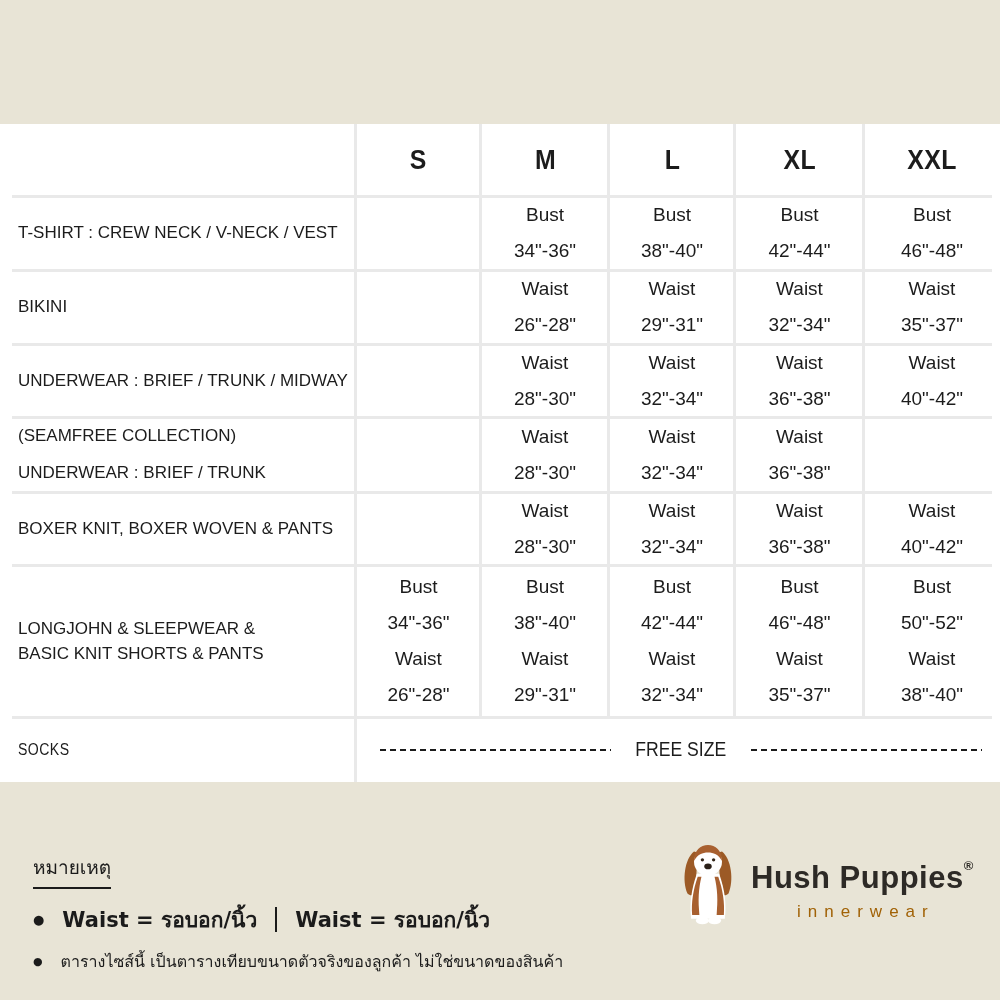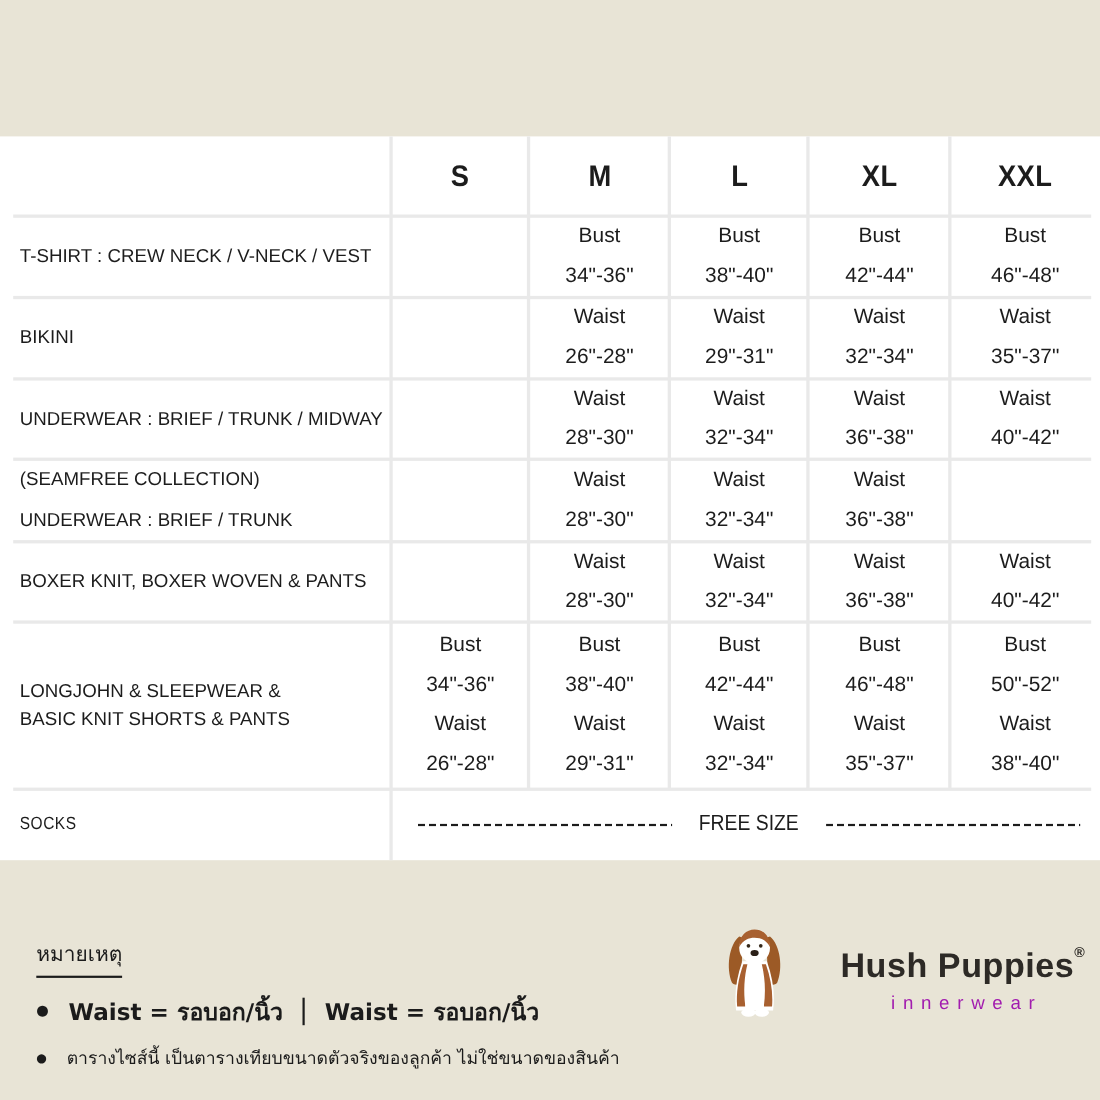--- a/index.html
+++ b/index.html
@@ -35,26 +35,26 @@
   
   .notes{position:absolute;left:33px;top:852px;font-family:"DejaVu Sans","Liberation Sans",sans-serif;color:#1b1b1b;}
   .notes-heading{display:inline-block;font-size:19px;padding-bottom:5px;border-bottom:2px solid #1b1b1b;}
   .note-row1{margin-top:14px;display:flex;align-items:center;font-weight:bold;font-size:21px;}
   .note-row2{margin-top:13px;display:flex;align-items:center;font-size:16px;}
   .bullet1{font-size:13px;margin-right:18px;}
   .bullet2{font-size:11px;margin-right:18px;}
   .note-sep{width:2px;height:25px;background:#1b1b1b;margin:0 18px;}
 
   
-  .brand{position:absolute;left:658px;top:839px;display:flex;align-items:flex-start;gap:35px;}
+  .brand{position:absolute;left:680px;top:839px;display:flex;align-items:flex-start;}
   .dog{width:56px;height:94px;}
   .brand-text{margin-left:15px;margin-top:21px;display:flex;flex-direction:column;align-items:center;}
   .brand-name{font-size:31px;font-weight:bold;color:#2d2a26;white-space:nowrap;letter-spacing:0.5px;}
   .reg{font-size:13px;vertical-align:top;position:relative;top:-2px;}
-  .brand-tag{margin-top:6px;font-size:17px;color:#a21caf;letter-spacing:7px;margin-right:-7px;}
+  .brand-tag{margin-top:6px;font-size:17px;color:#a16207;letter-spacing:7px;margin-right:-7px;}
 </style>
 </head>
 <body>
 
 <div class="page">
 
   <div class="panel">
 
     <div class="hline" style="top:71px"></div>
     <div class="hline" style="top:145px"></div>

